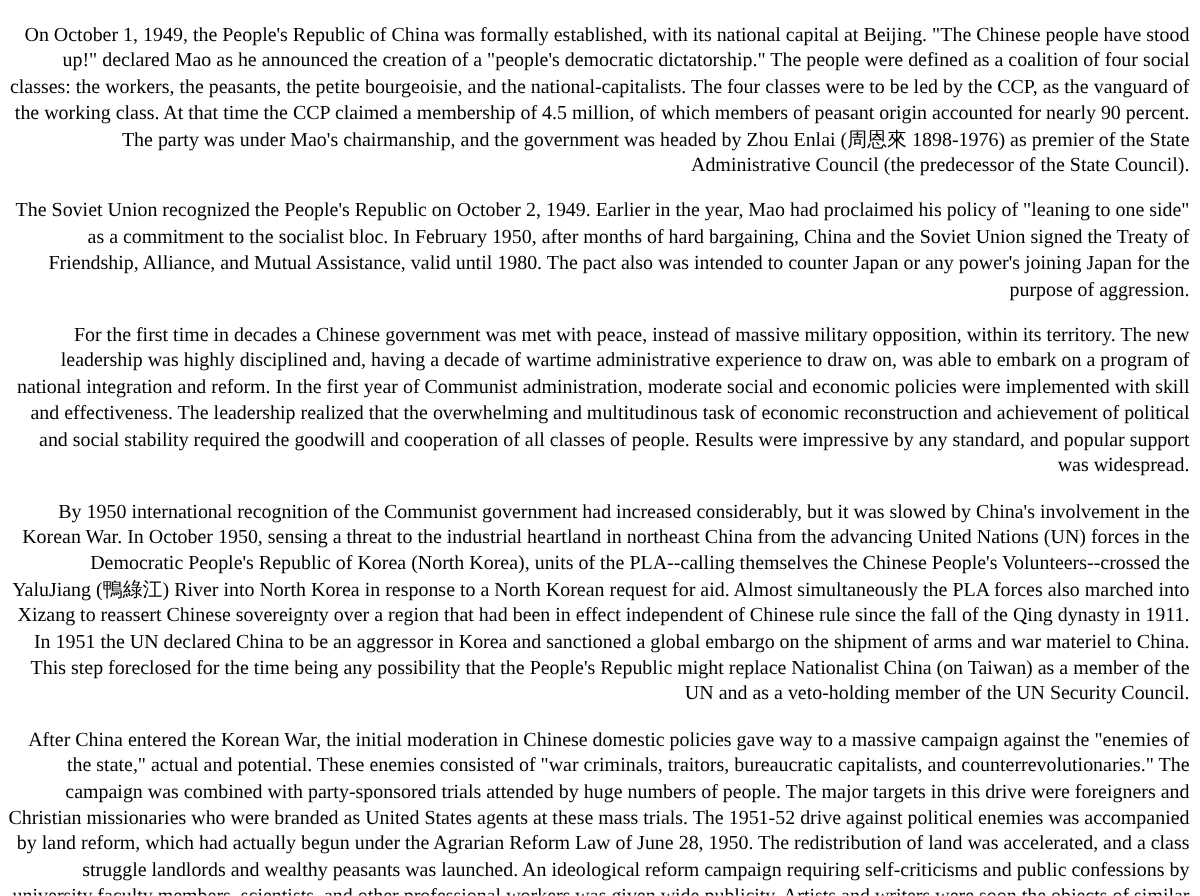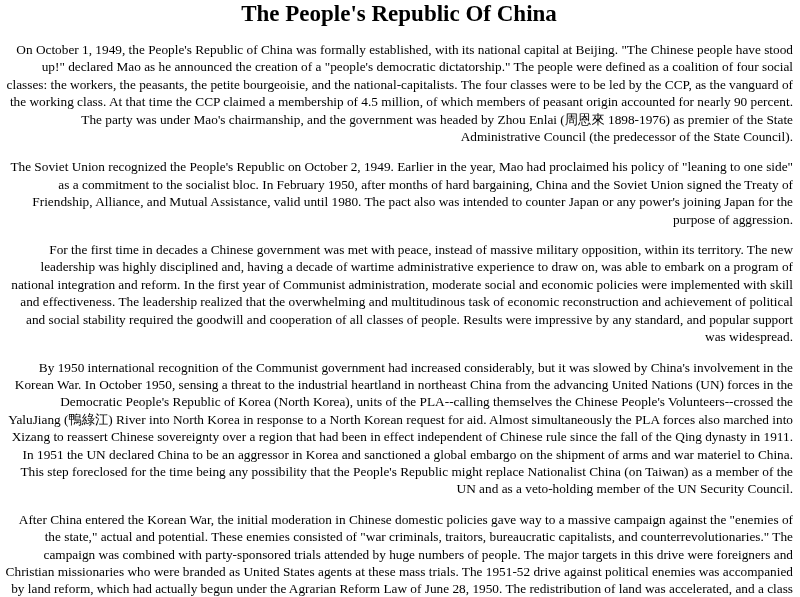--- a/index.html
+++ b/index.html
@@ -39,21 +39,20 @@
     text-align: right;
   }
   .doc-body p:first-child {
     margin-top: 14px;
   }
 </style>
 </head>
 <body>
 
 <div class="doc">
-  <h1 class="doc-title">The People's Republic Of China</h1>
   <div class="doc-body">
     <p>On October 1, 1949, the People's Republic of China was formally established, with its national capital at Beijing. "The Chinese people have stood up!" declared Mao as he announced the creation of a "people's democratic dictatorship." The people were defined as a coalition of four social classes: the workers, the peasants, the petite bourgeoisie, and the national-capitalists. The four classes were to be led by the CCP, as the vanguard of the working class. At that time the CCP claimed a membership of 4.5 million, of which members of peasant origin accounted for nearly 90 percent. The party was under Mao's chairmanship, and the government was headed by Zhou Enlai (周恩來 1898-1976) as premier of the State Administrative Council (the predecessor of the State Council).</p>
     <p>The Soviet Union recognized the People's Republic on October 2, 1949. Earlier in the year, Mao had proclaimed his policy of "leaning to one side" as a commitment to the socialist bloc. In February 1950, after months of hard bargaining, China and the Soviet Union signed the Treaty of Friendship, Alliance, and Mutual Assistance, valid until 1980. The pact also was intended to counter Japan or any power's joining Japan for the purpose of aggression.</p>
     <p>For the first time in decades a Chinese government was met with peace, instead of massive military opposition, within its territory. The new leadership was highly disciplined and, having a decade of wartime administrative experience to draw on, was able to embark on a program of national integration and reform. In the first year of Communist administration, moderate social and economic policies were implemented with skill and effectiveness. The leadership realized that the overwhelming and multitudinous task of economic reconstruction and achievement of political and social stability required the goodwill and cooperation of all classes of people. Results were impressive by any standard, and popular support was widespread.</p>
     <p>By 1950 international recognition of the Communist government had increased considerably, but it was slowed by China's involvement in the Korean War. In October 1950, sensing a threat to the industrial heartland in northeast China from the advancing United Nations (UN) forces in the Democratic People's Republic of Korea (North Korea), units of the PLA--calling themselves the Chinese People's Volunteers--crossed the YaluJiang (鴨綠江) River into North Korea in response to a North Korean request for aid. Almost simultaneously the PLA forces also marched into Xizang to reassert Chinese sovereignty over a region that had been in effect independent of Chinese rule since the fall of the Qing dynasty in 1911. In 1951 the UN declared China to be an aggressor in Korea and sanctioned a global embargo on the shipment of arms and war materiel to China. This step foreclosed for the time being any possibility that the People's Republic might replace Nationalist China (on Taiwan) as a member of the UN and as a veto-holding member of the UN Security Council.</p>
     <p>After China entered the Korean War, the initial moderation in Chinese domestic policies gave way to a massive campaign against the "enemies of the state," actual and potential. These enemies consisted of "war criminals, traitors, bureaucratic capitalists, and counterrevolutionaries." The campaign was combined with party-sponsored trials attended by huge numbers of people. The major targets in this drive were foreigners and Christian missionaries who were branded as United States agents at these mass trials. The 1951-52 drive against political enemies was accompanied by land reform, which had actually begun under the Agrarian Reform Law of June 28, 1950. The redistribution of land was accelerated, and a class struggle landlords and wealthy peasants was launched. An ideological reform campaign requiring self-criticisms and public confessions by university faculty members, scientists, and other professional workers was given wide publicity. Artists and writers were soon the objects of similar treatment for failing to heed Mao's dictum that culture and literature must reflect the class interest of the working people, led by the CCP. These campaigns were accompanied in 1951 and 1952 by the san fan (三反 or "three anti") and wu fan (五反 or "five anti") movements. The former was directed ostensibly against the evils of "corruption, waste, and bureaucratism"; its real</p>
   </div>
 </div>
 
 </body></html>

